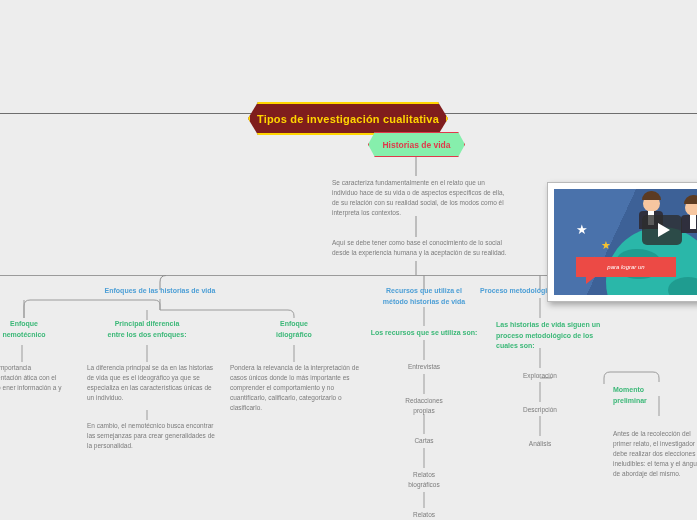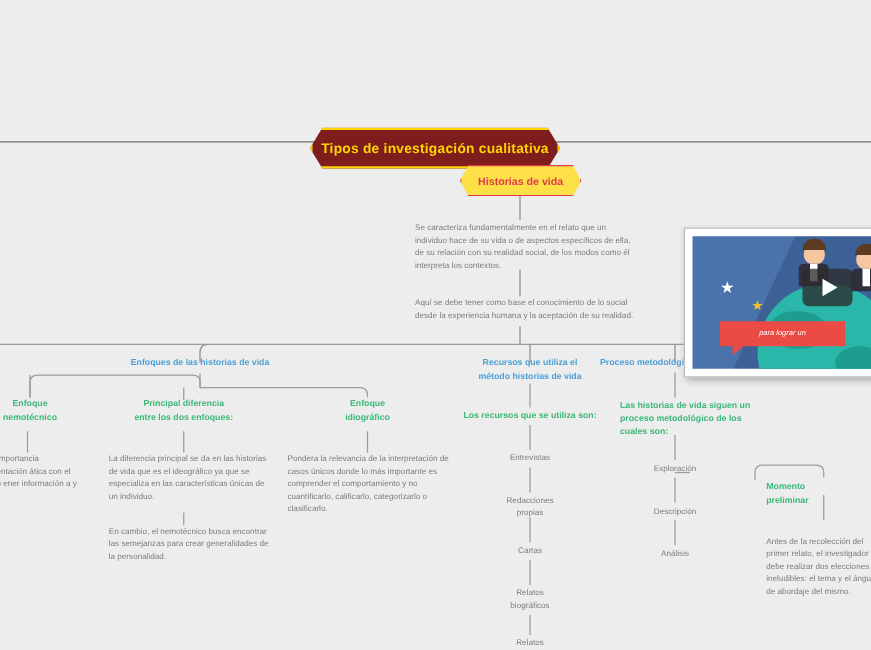--- a/index.html
+++ b/index.html
@@ -51,21 +51,21 @@
     margin-top: 24px;
   }
 
   
   .l1-node {
     position: absolute;
     left: 368px;
     top: 132px;
     width: 97px;
     height: 25px;
-    background: #fde047;
+    background: #86efac;
     border: 1.3px solid #e0394b;
     color: #e0394b;
     font-size: 8.5px;
     font-weight: bold;
     display: flex;
     align-items: center;
     justify-content: center;
     text-align: center;
     box-sizing: border-box;
     clip-path: polygon(7% 0%, 93% 0%, 100% 50%, 93% 100%, 7% 100%, 0% 50%);

